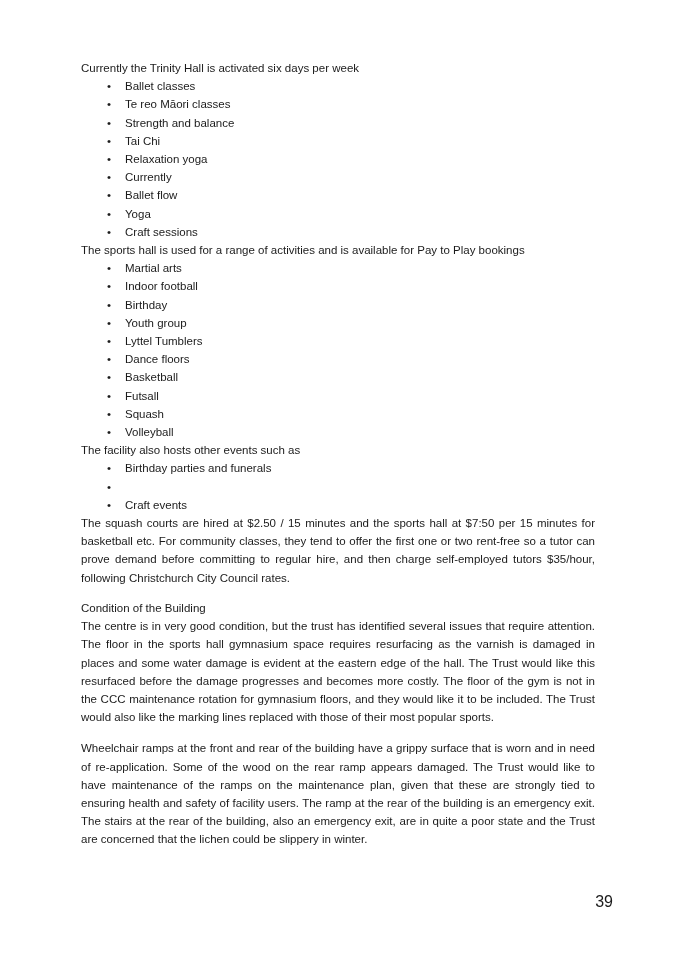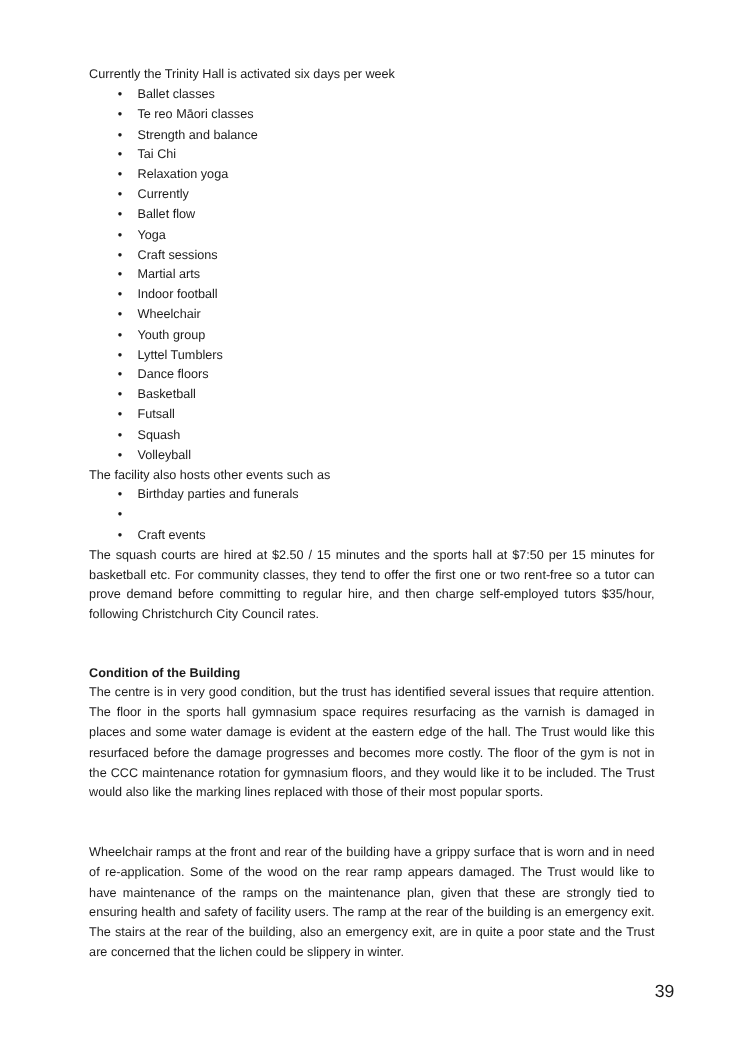--- a/index.html
+++ b/index.html
@@ -43,25 +43,25 @@
     margin: 0;
   }
   .bullet-marker {
     display: inline-block;
     width: 18px;
     margin-left: 26px;
     flex: 0 0 18px;
     text-align: left;
   }
   .heading {
-    margin: 34px 0 0 0;
-    font-weight: bold;
+    margin: 12px 0 0 0;
+    font-weight: normal;
   }
   .para-spaced {
-    margin-top: 36px;
+    margin-top: 13px;
   }
   .page-number {
     position: absolute;
     top: 893px;
     right: 82px;
     font-size: 16px;
   }
 </style>
 </head>
 <body>
@@ -103,33 +103,34 @@
       <li class="bullet-item">
         <span class="bullet-marker">•</span>
         <span>Yoga</span>
       </li>
       <li class="bullet-item">
         <span class="bullet-marker">•</span>
         <span>Craft sessions</span>
       </li>
     </ul>
 
+    <p class="line">The sports hall is used for a range of activities and is available for Pay to Play bookings</p>
 
     <ul class="bullet-list">
       <li class="bullet-item">
         <span class="bullet-marker">•</span>
         <span>Martial arts</span>
       </li>
       <li class="bullet-item">
         <span class="bullet-marker">•</span>
         <span>Indoor football</span>
       </li>
       <li class="bullet-item">
         <span class="bullet-marker">•</span>
-        <span>Wheelchair</span>
+        <span>Birthday</span>
       </li>
       <li class="bullet-item">
         <span class="bullet-marker">•</span>
         <span>Youth group</span>
       </li>
       <li class="bullet-item">
         <span class="bullet-marker">•</span>
         <span>Lyttel Tumblers</span>
       </li>
       <li class="bullet-item">

